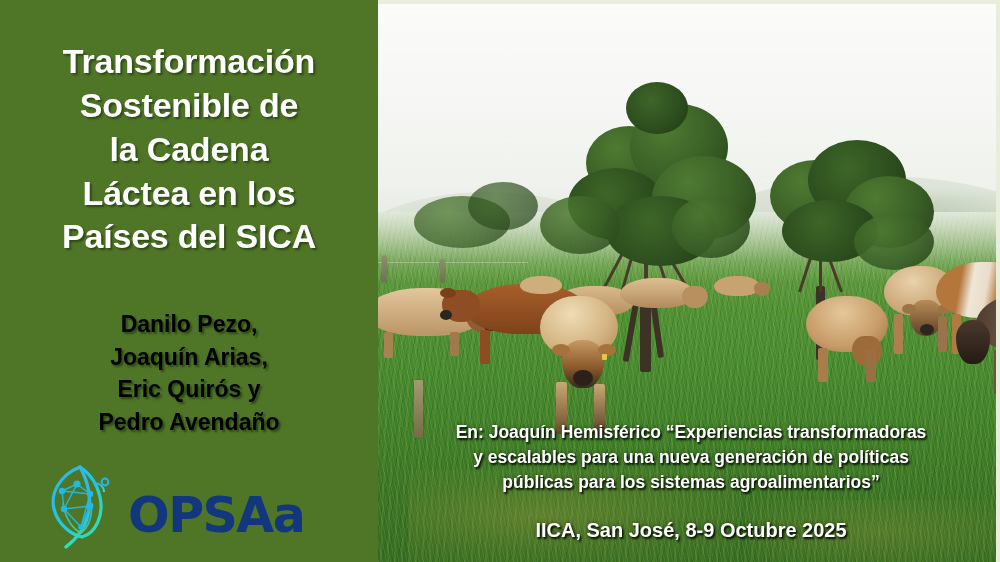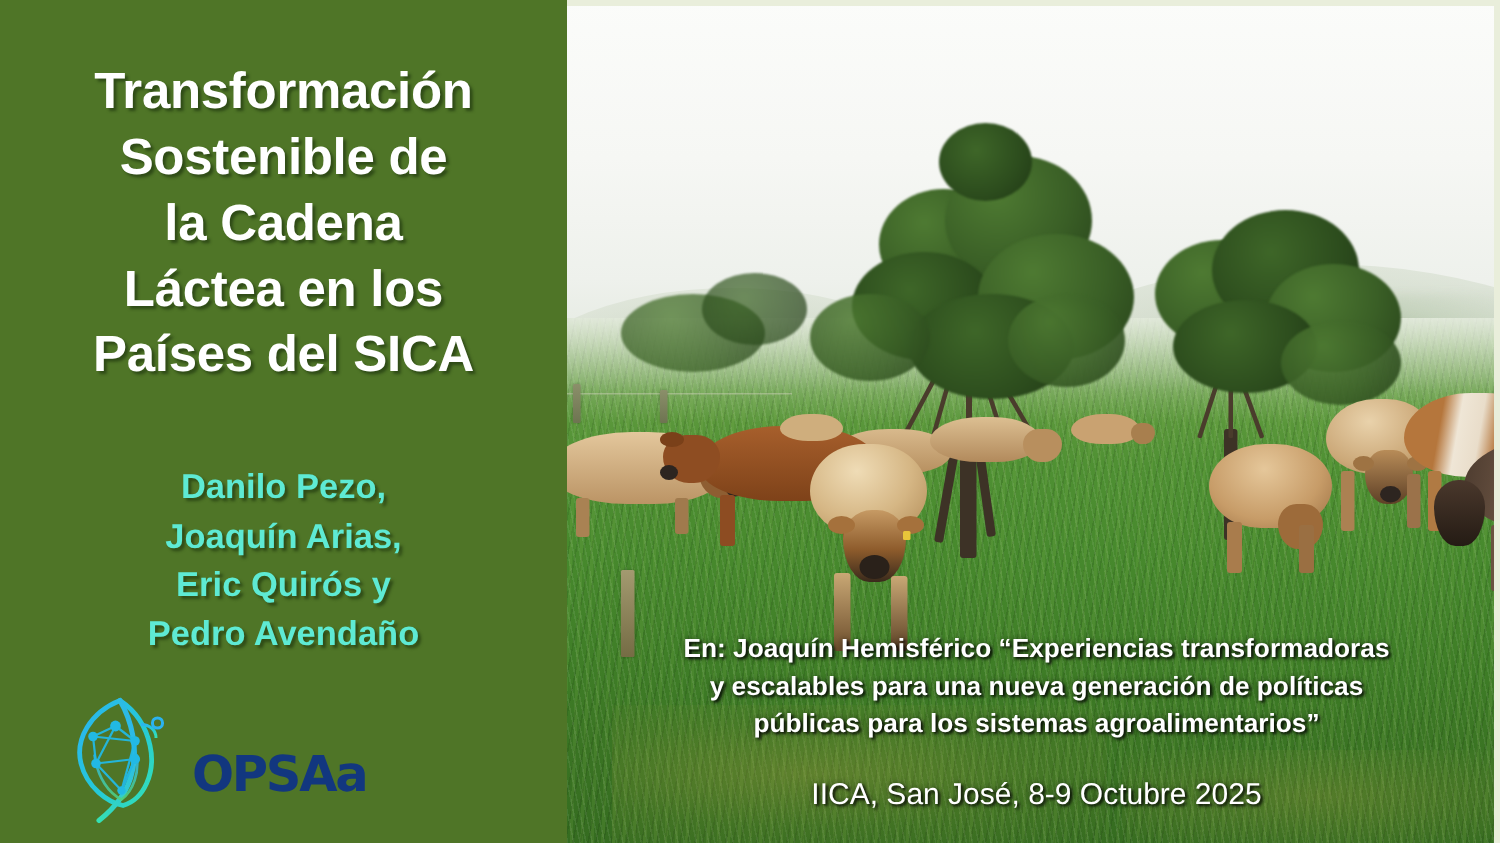--- a/index.html
+++ b/index.html
@@ -38,21 +38,21 @@
     letter-spacing: -0.2px;
     text-shadow: 2px 2px 2px rgba(20,40,10,0.55);
     white-space: pre-line;
   }
 
   .authors {
     position: absolute;
     left: 0; top: 308px;
     width: 378px;
     text-align: center;
-    color: #5eead4;
+    color: #000000;
     font-size: 23px;
     font-weight: bold;
     line-height: 1.42;
     text-shadow: 2px 2px 2px rgba(20,40,10,0.55);
     white-space: pre-line;
   }
 
   
   .logo {
     position: absolute;
@@ -64,21 +64,21 @@
     align-items: center;
     gap: 6px;
   }
   .logo-mark {
     width: 82px;
     height: 88px;
     flex: 0 0 auto;
   }
   .logo-word {
     font-family: "DejaVu Sans", sans-serif;
-    font-size: 33px;
+    font-size: 49px;
     font-weight: bold;
     color: #12377f;
     letter-spacing: -1.5px;
     line-height: 1;
     margin-top: 21px;
   }
 
   
   .photo {
     position: absolute;
@@ -254,21 +254,21 @@
     z-index: 5;
   }
   .venue {
     position: absolute;
     left: 386px;
     top: 518px;
     width: 610px;
     text-align: center;
     color: #ffffff;
     font-size: 20px;
-    font-weight: normal;
+    font-weight: bold;
     line-height: 1.2;
     text-shadow: 1.5px 1.5px 2px rgba(0,0,0,0.85), 0 0 4px rgba(0,0,0,0.55);
     z-index: 5;
   }
 </style>
 </head>
 <body>
 
 <div class="slide">
 

